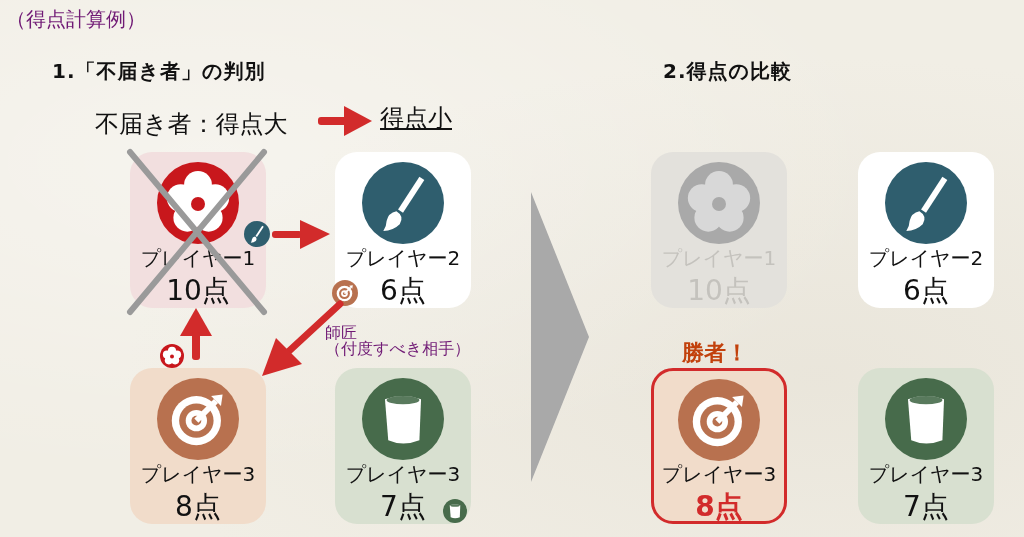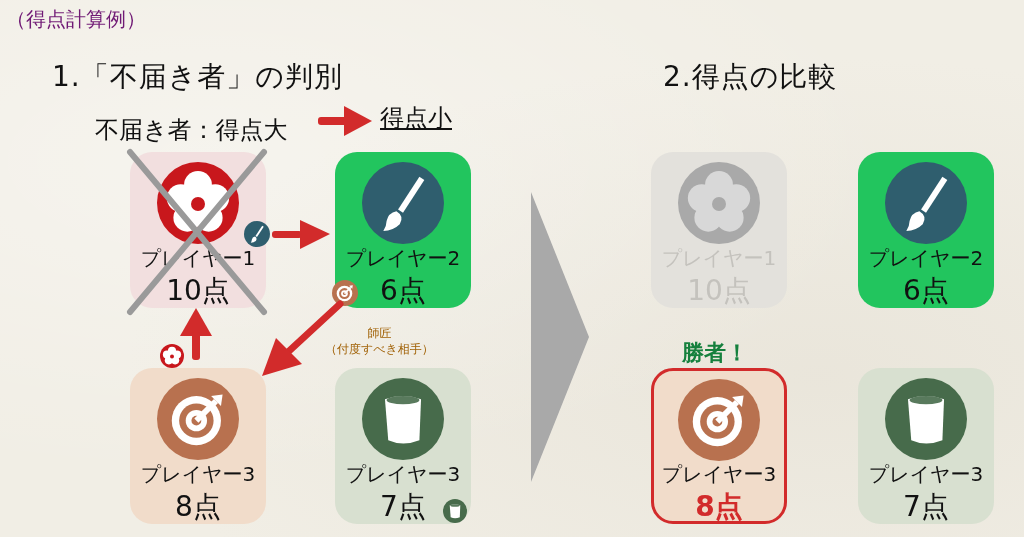--- a/index.html
+++ b/index.html
@@ -3,28 +3,28 @@
 <meta charset="utf-8">
 <style>
   html,body{margin:0;padding:0;}
   body{width:1024px;height:537px;position:relative;overflow:hidden;
     background:#f1eee5;
     background-image:radial-gradient(ellipse at 20% 30%, rgba(255,255,255,0.35), transparent 60%),
                      radial-gradient(ellipse at 80% 70%, rgba(220,214,200,0.35), transparent 60%);
     font-family:"DejaVu Sans", sans-serif;color:#111;}
   .abs{position:absolute;}
   .caption{left:6px;top:6px;font-size:20px;color:#701a75;}
-  .h1{font-weight:normal;font-size:28px;letter-spacing:1px;color:#111;}
+  .h1{font-weight:bold;font-size:20px;letter-spacing:1px;color:#111;}
   .sub{font-size:24px;color:#111;}
   .card{position:absolute;width:136px;height:156px;border-radius:22px;box-sizing:border-box;}
   .card .icon{position:absolute;left:50%;top:10px;width:82px;height:82px;margin-left:-41px;border-radius:50%;}
   .card .name{position:absolute;left:0;right:0;top:93px;text-align:center;font-size:20px;}
   .card .pts{position:absolute;left:0;right:0;top:120px;text-align:center;font-size:28px;}
   .pink{background:#f2dfdf;}
-  .blue{background:#22c55e;}
+  .blue{background:#ffffff;}
   .peach{background:#f1dcca;}
   .green{background:#d8e0d0;}
   .grey{background:#e3e1dc;}
   .winner{border:3px solid #d22b2b;}
   svg{display:block;}
 </style>
 </head>
 <body>
 
 <svg width="0" height="0" style="position:absolute">
@@ -54,21 +54,21 @@
     <symbol id="sym-cup" viewBox="0 0 100 100">
       <path d="M28 26 Q50 18 72 26 L70 76 Q50 84 32 76 Z" fill="#fff"></path>
       <ellipse cx="50" cy="27" rx="20" ry="5" fill="currentColor" opacity="0.9"></ellipse>
     </symbol>
   </defs>
 </svg>
 
 <div class="abs caption">（得点計算例）</div>
 
 <div class="abs h1" style="left:52px;top:58px;">1.「不届き者」の判別</div>
-<div class="abs sub" style="left:95px;top:114px;">不届き者：得点大</div>
+<div class="abs sub" style="left:95px;top:108px;">不届き者：得点大</div>
 <svg class="abs" style="left:318px;top:104px;" width="54" height="34">
   <rect x="0" y="13" width="30" height="8" rx="3" fill="#d22b2b"></rect>
   <path d="M26 2 L54 17 L26 32 Z" fill="#d22b2b"></path>
 </svg>
 <div class="abs sub" style="left:380px;top:102px;text-decoration:underline;">得点小</div>
 
 <div class="card pink" style="left:130px;top:152px;">
   <div class="icon" style="background:#c8171c;">
     <svg width="82" height="82">
         <use href="#sym-flower"></use>
@@ -105,21 +105,21 @@
 
 <div class="abs" style="left:332px;top:280px;width:26px;height:26px;border-radius:50%;background:#b8714f;color:#b8714f;">
   <svg width="26" height="26">
       <use href="#sym-target"></use>
     </svg>
 </div>
 <svg class="abs" style="left:258px;top:300px;" width="90" height="80">
   <line x1="82" y1="4" x2="30" y2="52" stroke="#d22b2b" stroke-width="7" stroke-linecap="round"></line>
   <path d="M4 76 L18 38 L44 64 Z" fill="#d22b2b"></path>
 </svg>
-<div class="abs" style="left:325px;top:325px;font-size:12px;color:#a16207;line-height:16px;text-align:center;">
+<div class="abs" style="left:325px;top:325px;font-size:16px;color:#701a75;line-height:16px;">
   <div>師匠</div>
   <div>（付度すべき相手）</div>
 </div>
 
 <svg class="abs" style="left:176px;top:306px;" width="40" height="58">
   <path d="M20 2 L36 30 L4 30 Z" fill="#d22b2b"></path>
   <rect x="16" y="26" width="8" height="28" rx="3" fill="#d22b2b"></rect>
 </svg>
 <div class="abs" style="left:160px;top:344px;width:24px;height:24px;border-radius:50%;background:#c8171c;">
   <svg width="24" height="24">
@@ -175,21 +175,21 @@
 <div class="card blue" style="left:858px;top:152px;">
   <div class="icon" style="background:#2f5e6e;">
     <svg width="82" height="82">
         <use href="#sym-brush"></use>
       </svg>
   </div>
   <div class="name">プレイヤー2</div>
   <div class="pts">6点</div>
 </div>
 
-<div class="abs" style="left:682px;top:338px;font-size:22px;font-weight:bold;color:#15803d;">勝者！</div>
+<div class="abs" style="left:682px;top:338px;font-size:22px;font-weight:bold;color:#c2410c;">勝者！</div>
 <div class="card peach winner" style="left:651px;top:368px;">
   <div class="icon" style="background:#b8714f;color:#b8714f;top:8px;">
     <svg width="82" height="82">
         <use href="#sym-target"></use>
       </svg>
   </div>
   <div class="name" style="top:90px;">プレイヤー3</div>
   <div class="pts" style="top:117px;color:#d22b2b;font-weight:bold;">8点</div>
 </div>
 

